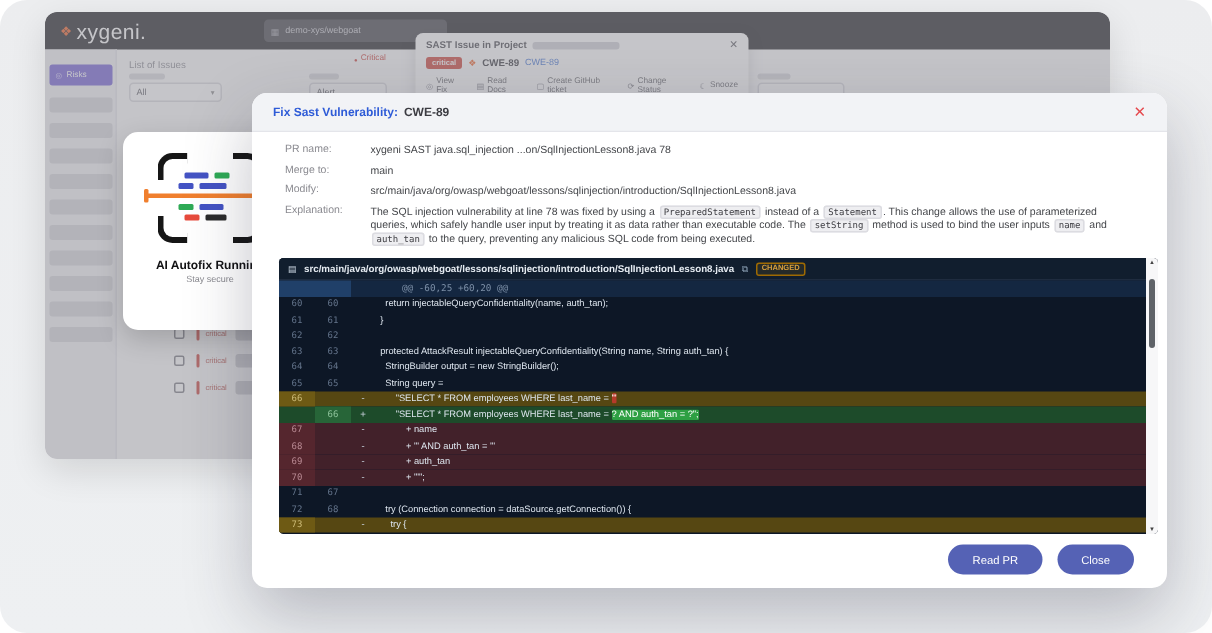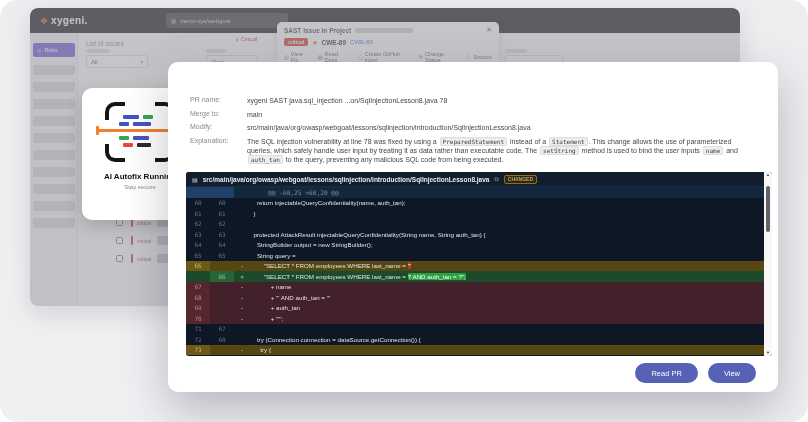--- a/index.html
+++ b/index.html
@@ -5,21 +5,21 @@
   html,body{margin:0;padding:0;background:#fff;}
   *{box-sizing:border-box;font-family:"Liberation Sans",sans-serif;}
   .stage{position:relative;width:808px;height:422px;overflow:hidden;background:#fff;}
   .backdrop{position:absolute;inset:0;border-radius:18px;background:linear-gradient(#ecedef,#eef0f2);}
 
   
   .app{position:absolute;left:30px;top:8px;width:710px;height:298px;border-radius:8px;background:#fcfcfd;box-shadow:0 8px 24px rgba(0,0,0,.12);z-index:1;overflow:hidden;}
   .app-header{position:absolute;left:0;top:0;right:0;height:25px;background:#19191d;border-radius:8px 8px 0 0;display:flex;align-items:center;padding:0 10px;}
   .logo{display:flex;align-items:center;gap:3px;}
   .logo-mark{color:#f25c1f;font-size:9px;}
-  .logo-text{color:#fff;font-weight:bold;font-size:10px;letter-spacing:.3px;text-align:right;}
+  .logo-text{color:#fff;font-weight:normal;font-size:14px;letter-spacing:.3px;text-align:right;}
   .repo-pill{margin-left:78px;width:122px;height:15px;background:#3d3d44;border-radius:3px;display:flex;align-items:center;gap:4px;padding:0 5px;}
   .repo-ic{color:#9a9aa2;font-size:6px;}
   .repo-pill span:last-child{color:#c6c6cc;font-size:6px;}
 
   .sidebar{position:absolute;left:0;top:25px;bottom:0;width:48px;background:#f3f3f6;border-right:1px solid #e6e6ec;padding:10px 3px 0 3px;}
   .side-active{width:42px;height:14px;background:#6f5bd6;border-radius:2px;color:#fff;font-size:5.5px;display:flex;align-items:center;gap:3px;padding:0 4px;margin-bottom:8px;}
   .side-ic{font-size:5px;color:#d9d2ff;}
   .side-bar{width:42px;height:10px;background:#d7d7db;border-radius:2px;margin-bottom:7px;}
 
   .main{position:absolute;left:48px;top:25px;right:0;bottom:0;}
@@ -242,20 +242,25 @@
       <span class="sbar b-blue" style="left:28px;top:34px;width:16px;"></span>
       <span class="sbar b-red" style="left:18px;top:41px;width:10px;"></span>
       <span class="sbar b-dark" style="left:32px;top:41px;width:14px;"></span>
       <span class="scanline"></span>
     </div>
     <div class="card-title">AI Autofix Running</div>
     <div class="card-sub">Stay secure</div>
   </div>
 
   <div class="modal">
+    <div class="m-header">
+      <span class="m-title-blue">Fix Sast Vulnerability:</span>
+      <span class="m-title-code">CWE-89</span>
+      <span class="m-close">✕</span>
+    </div>
 
     <div class="m-fields">
       <div class="field-row">
         <span class="field-label">PR name:</span>
         <span class="field-value">xygeni SAST java.sql_injection ...on/SqlInjectionLesson8.java 78</span>
       </div>
       <div class="field-row">
         <span class="field-label">Merge to:</span>
         <span class="field-value">main</span>
       </div>
@@ -389,16 +394,16 @@
 </div>
       <div class="vscroll">
         <span class="arr up">▲</span>
         <span class="thumb"></span>
         <span class="arr dn">▼</span>
       </div>
     </div>
 
     <div class="m-footer">
       <button class="btn">Read PR</button>
-      <button class="btn">View</button>
+      <button class="btn">Close</button>
     </div>
   </div>
 </div>
 
 </body></html>

